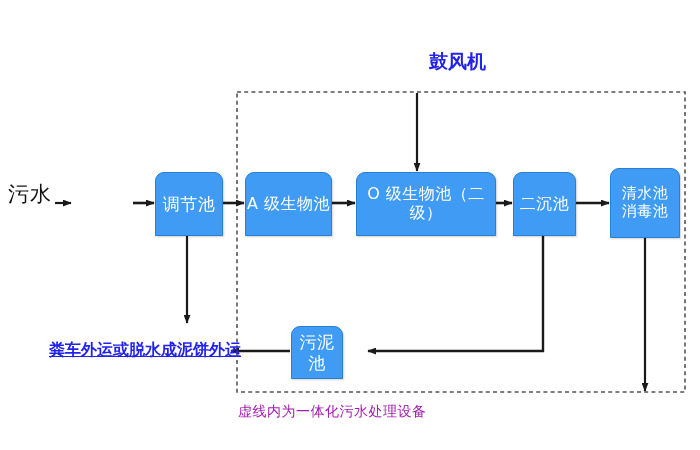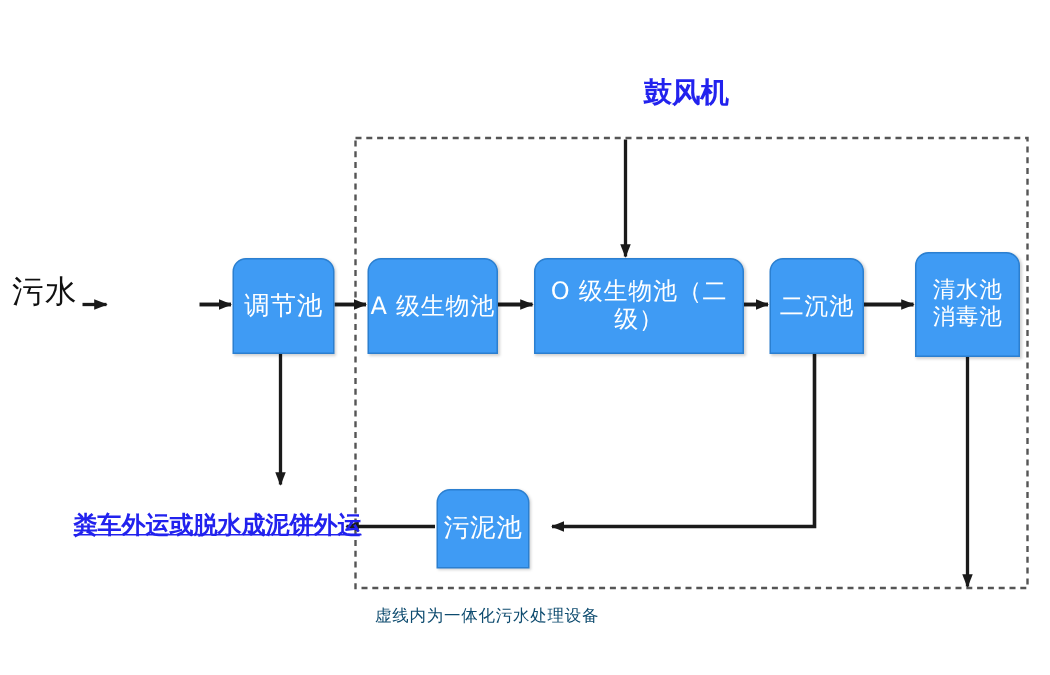--- a/index.html
+++ b/index.html
@@ -50,24 +50,23 @@
   .lbl-influent {
     color: #111111;
     font-size: 21px;
     letter-spacing: 1px;
   }
   .lbl-blue {
     color: #2222ee;
     font-weight: 700;
   }
   .lbl-caption {
-    color: #0c4a6e;
-    font-size: 11px;
+    color: #a21caf;
+    font-size: 14px;
     letter-spacing: 0.5px;
-    margin-left: 12px;
   }
 </style>
 </head>
 <body>
 
 <div id="canvas">
 
   <svg class="svg-layer" viewBox="0 0 700 450">
     <defs>
       <marker id="arrowhead" markerWidth="9" markerHeight="7" refX="8.2" refY="3.5" orient="auto" markerUnits="userSpaceOnUse">
@@ -115,21 +114,21 @@
 
   <div class="node" style="left:513px; top:172px; width:63px; height:64px; font-size:16px;">
     <span class="node-label">二沉池</span>
   </div>
 
   <div class="node" style="left:610px; top:168px; width:70px; height:70px; font-size:15px;justify-content:center;">
     <span class="node-label">清水池
 消毒池</span>
   </div>
 
-  <div class="node" style="left:291px; top:326px; width:62px; height:53px; font-size:17px;">
+  <div class="node" style="left:291px; top:326px; width:52px; height:53px; font-size:17px;">
     <span class="node-label">污泥池</span>
   </div>
 
   <div class="free-label lbl-influent" style="left:8px; top:180px;">污水</div>
 
   <div class="free-label lbl-blue" style="left:387px; top:49px; font-size:19px;margin-left:42px;">鼓风机</div>
 
   <div class="free-label lbl-blue" style="left:49px; top:340px; font-size:16px;text-decoration:underline;">粪车外运或脱水成泥饼外运</div>
 
 

